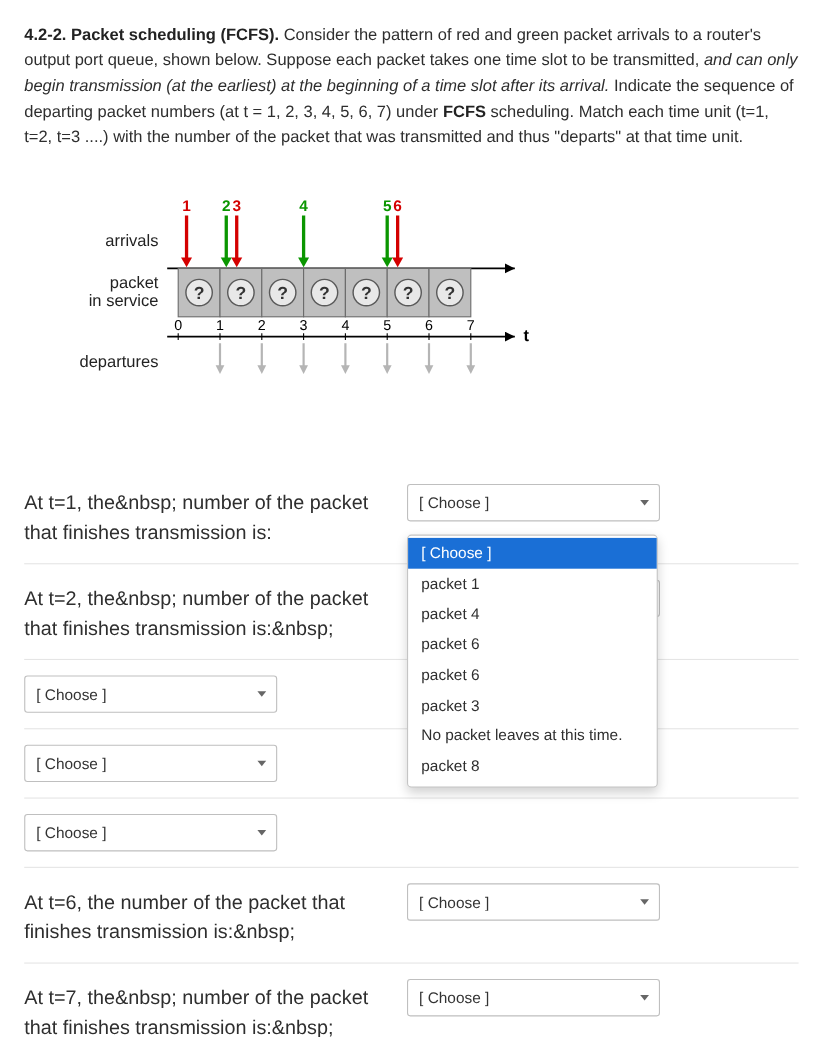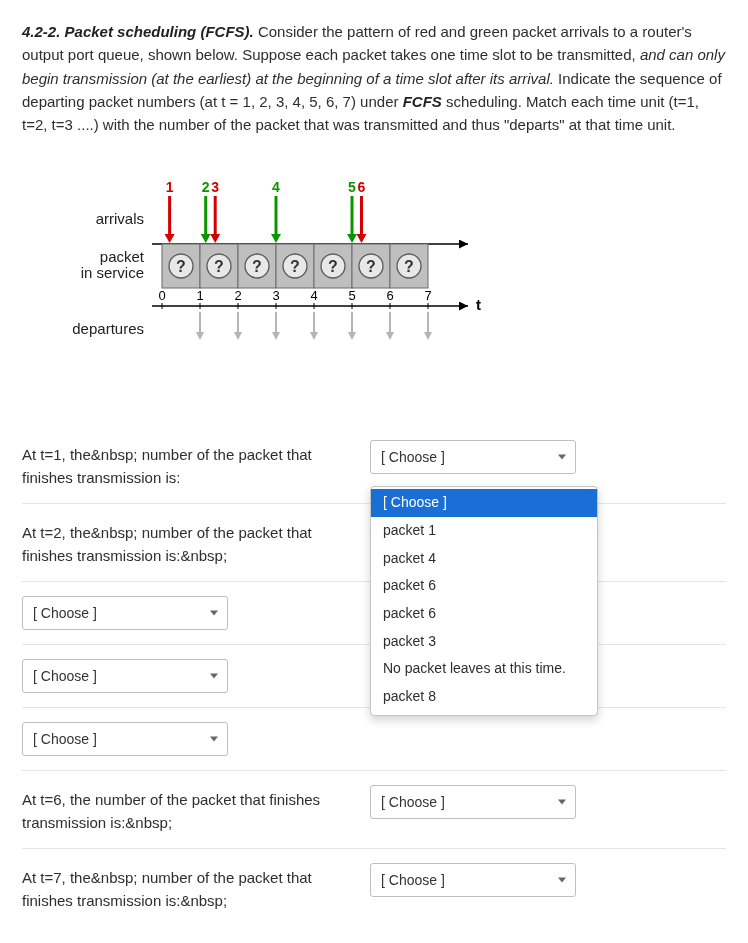--- a/index.html
+++ b/index.html
@@ -6,21 +6,21 @@
   body {
     margin: 0;
     padding: 20px 22px;
     font-family: "Segoe UI", "Helvetica Neue", Arial, sans-serif;
     font-size: 15px;
     color: #2e2e2e;
     width: 748px;
     background: #fff;
     line-height: 1.55;
   }
-  .heading-line strong { font-weight: 700; color:#222;font-style:italic; }
+  .heading-line strong { font-weight: 700; color:#222; }
   .heading-line em.body-ital,
   .body-ital { font-style: italic; }
   .problem-text { margin-bottom: 26px; }
   .figure-block {
     padding: 4px 0 40px 20px;
   }
   svg.fig { display:block; }
   .qa-rows { margin-top: 10px; }
   .qa-row {
     display: flex;
@@ -28,27 +28,27 @@
     padding: 14px 0;
     border-bottom: 1px solid #e5e5e5;
     gap: 8px;
     min-height: 62px;
     position: relative;
   }
   .qa-row:last-child { border-bottom: none; }
   .qa-label {
     flex: 0 0 340px;
     padding-top: 4px;
-    font-size: 15px;
+    font-size: 18px;
     color: #2e2e2e;
     line-height: 1.5;
   }
   .select-shell {
     flex: 0 0 auto;
-    width: 206px;
+    width: 230px;
     position: relative;
   }
   select.answer {
     width: 100%;
     height: 34px;
     padding: 4px 26px 4px 10px;
     font-size: 14px;
     border: 1px solid #bfbfbf;
     border-radius: 3px;
     background: #fff;

